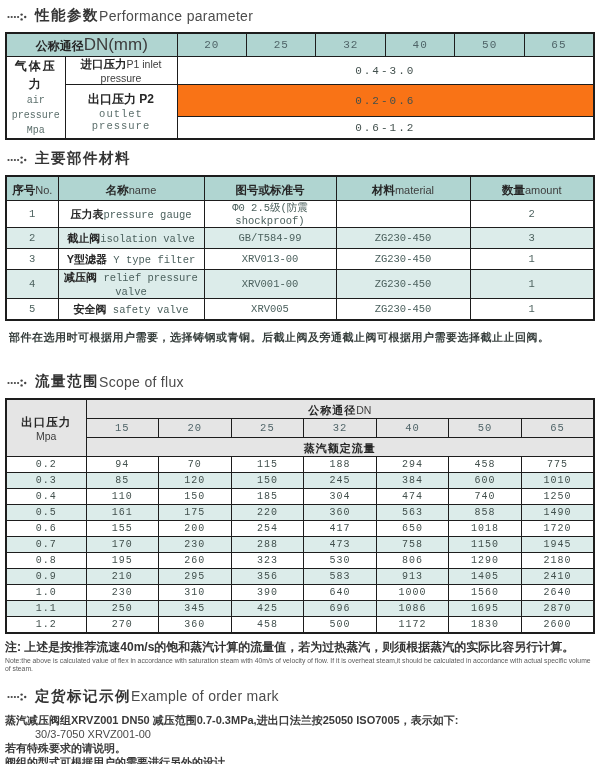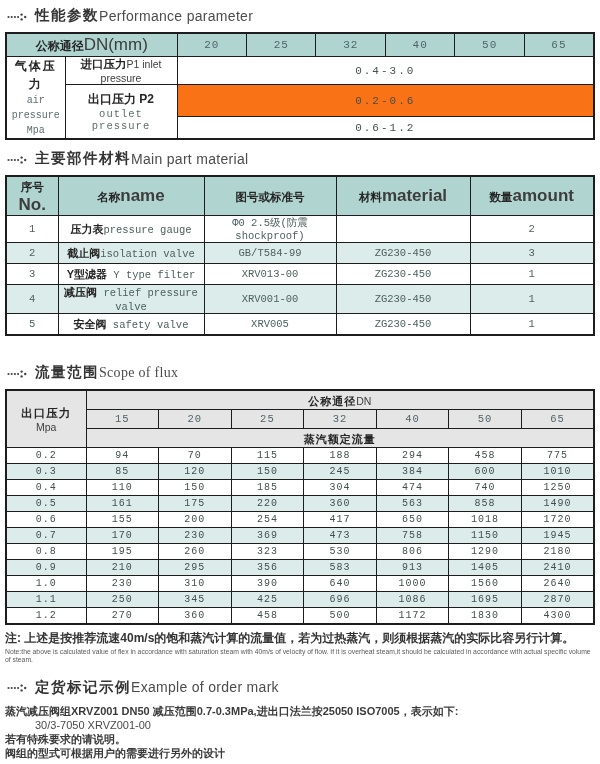--- a/index.html
+++ b/index.html
@@ -10,21 +10,21 @@
   }
   .page{padding:4px 5px 0 5px;}
 
   
   .sec-title{display:flex;align-items:center;margin:0 0 7px 0;}
   .sec-title .dots{margin:2px 7px 0 2px;flex:0 0 auto;}
   .sec-title .cn{font-weight:bold;font-size:14.5px;color:#343434;letter-spacing:1.5px;}
   .sec-title .en{font-size:14px;color:#4c4c4c;letter-spacing:0.3px;}
   .mt1{margin-top:2px;}
   .mt2{margin-top:9px;}
-  .mt3{margin-top:27px;font-family:Liberation Serif, serif;}
+  .mt3{margin-top:27px;}
   .mt4{margin-top:13px;}
 
   
   table{width:590px;border-collapse:collapse;table-layout:fixed;border:2px solid #1d1d1d;}
   td{border:1px solid #1d1d1d;text-align:center;vertical-align:middle;padding:0 2px;overflow:hidden;}
   .lt{background:#f97316;}
   .mono{font-family:"Liberation Mono", monospace;color:#4c615e;}
 
   
   .perf td{font-size:11px;}
@@ -40,21 +40,21 @@
   .perf .inlet-cell .i-en{color:#3d3d3d;font-size:10.5px;}
   .perf .outlet-cell .o-cn{font-weight:bold;color:#262626;font-size:12px;display:block;}
   .perf .outlet-cell .o-en{font-family:"Liberation Mono", monospace;color:#5c6f6c;font-size:10.5px;letter-spacing:1px;display:block;}
   .perf .val{font-family:"Liberation Mono", monospace;color:#42504d;font-size:11px;letter-spacing:2px;}
   .perf .r2 td.val{height:19px;}
   .perf .r3 td.val{height:20px;}
 
   
   .mat thead td{height:23px;background:#b0d5d1;}
   .mat thead .hcn{font-weight:bold;color:#262626;font-size:11.5px;margin-top:36px;}
-  .mat thead .hen{color:#3d3d3d;font-size:17px;font-weight:bold;}
+  .mat thead .hen{color:#3d3d3d;font-size:11px;}
   .mat tbody td{height:20px;font-size:10.5px;}
   .mat tbody tr:nth-of-type(even) td{background:#dcecea;}
   .mat .name-cn{font-weight:bold;color:#262626;font-size:11px;text-align:center;}
   .mat .name-en{font-family:"Liberation Mono", monospace;color:#4c615e;font-size:10.5px;}
 
   .note-mat{margin:9px 0 0 4px;font-size:11px;font-weight:bold;color:#363e3c;letter-spacing:0.5px;}
 
   
   .flux thead td{background:#e5e5e5;}
   .flux .band{height:16px;}
@@ -144,21 +144,20 @@
         <circle cx="1.5" cy="6" r="1.1"></circle>
           <circle cx="4.7" cy="6" r="1.1"></circle>
           <circle cx="7.9" cy="6" r="1.1"></circle>
           <circle cx="11.1" cy="6" r="1.1"></circle>
         <circle cx="14.6" cy="3.6" r="1.2"></circle>
           <circle cx="14.6" cy="8.4" r="1.2"></circle>
           <circle cx="18.2" cy="6" r="1.2"></circle>
       </g>
     </svg>
     <span class="cn">主要部件材料</span>
-    <span class="en">Main part material</span>
   </div>
 
   <table class="mat">
     <colgroup>
         <col style="width:52px">
         <col style="width:146px">
         <col style="width:132px">
         <col style="width:134px">
         <col>
       </colgroup>
@@ -208,20 +207,21 @@
         <tr>
           <td class="mono">5</td>
           <td><span class="name-cn">安全阀</span><span class="name-en"> safety valve</span></td>
           <td class="mono">XRV005</td>
           <td class="mono">ZG230-450</td>
           <td class="mono">1</td>
         </tr>
       </tbody>
   </table>
 
+  <div class="note-mat">部件在选用时可根据用户需要，选择铸钢或青铜。后截止阀及旁通截止阀可根据用户需要选择截止止回阀。</div>
 
   <div class="sec-title mt3">
     <svg class="dots" width="21" height="12" viewBox="0 0 21 12">
       <g fill="#454545">
         <circle cx="1.5" cy="6" r="1.1"></circle>
           <circle cx="4.7" cy="6" r="1.1"></circle>
           <circle cx="7.9" cy="6" r="1.1"></circle>
           <circle cx="11.1" cy="6" r="1.1"></circle>
         <circle cx="14.6" cy="3.6" r="1.2"></circle>
           <circle cx="14.6" cy="8.4" r="1.2"></circle>
@@ -318,21 +318,21 @@
           <td>417</td>
           <td>650</td>
           <td>1018</td>
           <td>1720</td>
         </tr>
 
         <tr>
           <td>0.7</td>
           <td>170</td>
           <td>230</td>
-          <td>369</td>
+          <td>288</td>
           <td>473</td>
           <td>758</td>
           <td>1150</td>
           <td>1945</td>
         </tr>
 
         <tr>
           <td>0.8</td>
           <td>195</td>
           <td>260</td>
@@ -377,21 +377,21 @@
         </tr>
 
         <tr>
           <td>1.2</td>
           <td>270</td>
           <td>360</td>
           <td>458</td>
           <td>500</td>
           <td>1172</td>
           <td>1830</td>
-          <td>4300</td>
+          <td>2600</td>
         </tr>
       </tbody>
   </table>
 
   <div class="note-flux-cn">注: 上述是按推荐流速40m/s的饱和蒸汽计算的流量值，若为过热蒸汽，则须根据蒸汽的实际比容另行计算。</div>
   <div class="note-flux-en">Note:the above is calculated value of flex in accordance with saturation steam with 40m/s of velocity of flow. If it is overheat steam,it should be calculated in accordance with actual specific volume of steam.</div>
 
   <div class="sec-title mt4">
     <svg class="dots" width="21" height="12" viewBox="0 0 21 12">
       <g fill="#454545">

